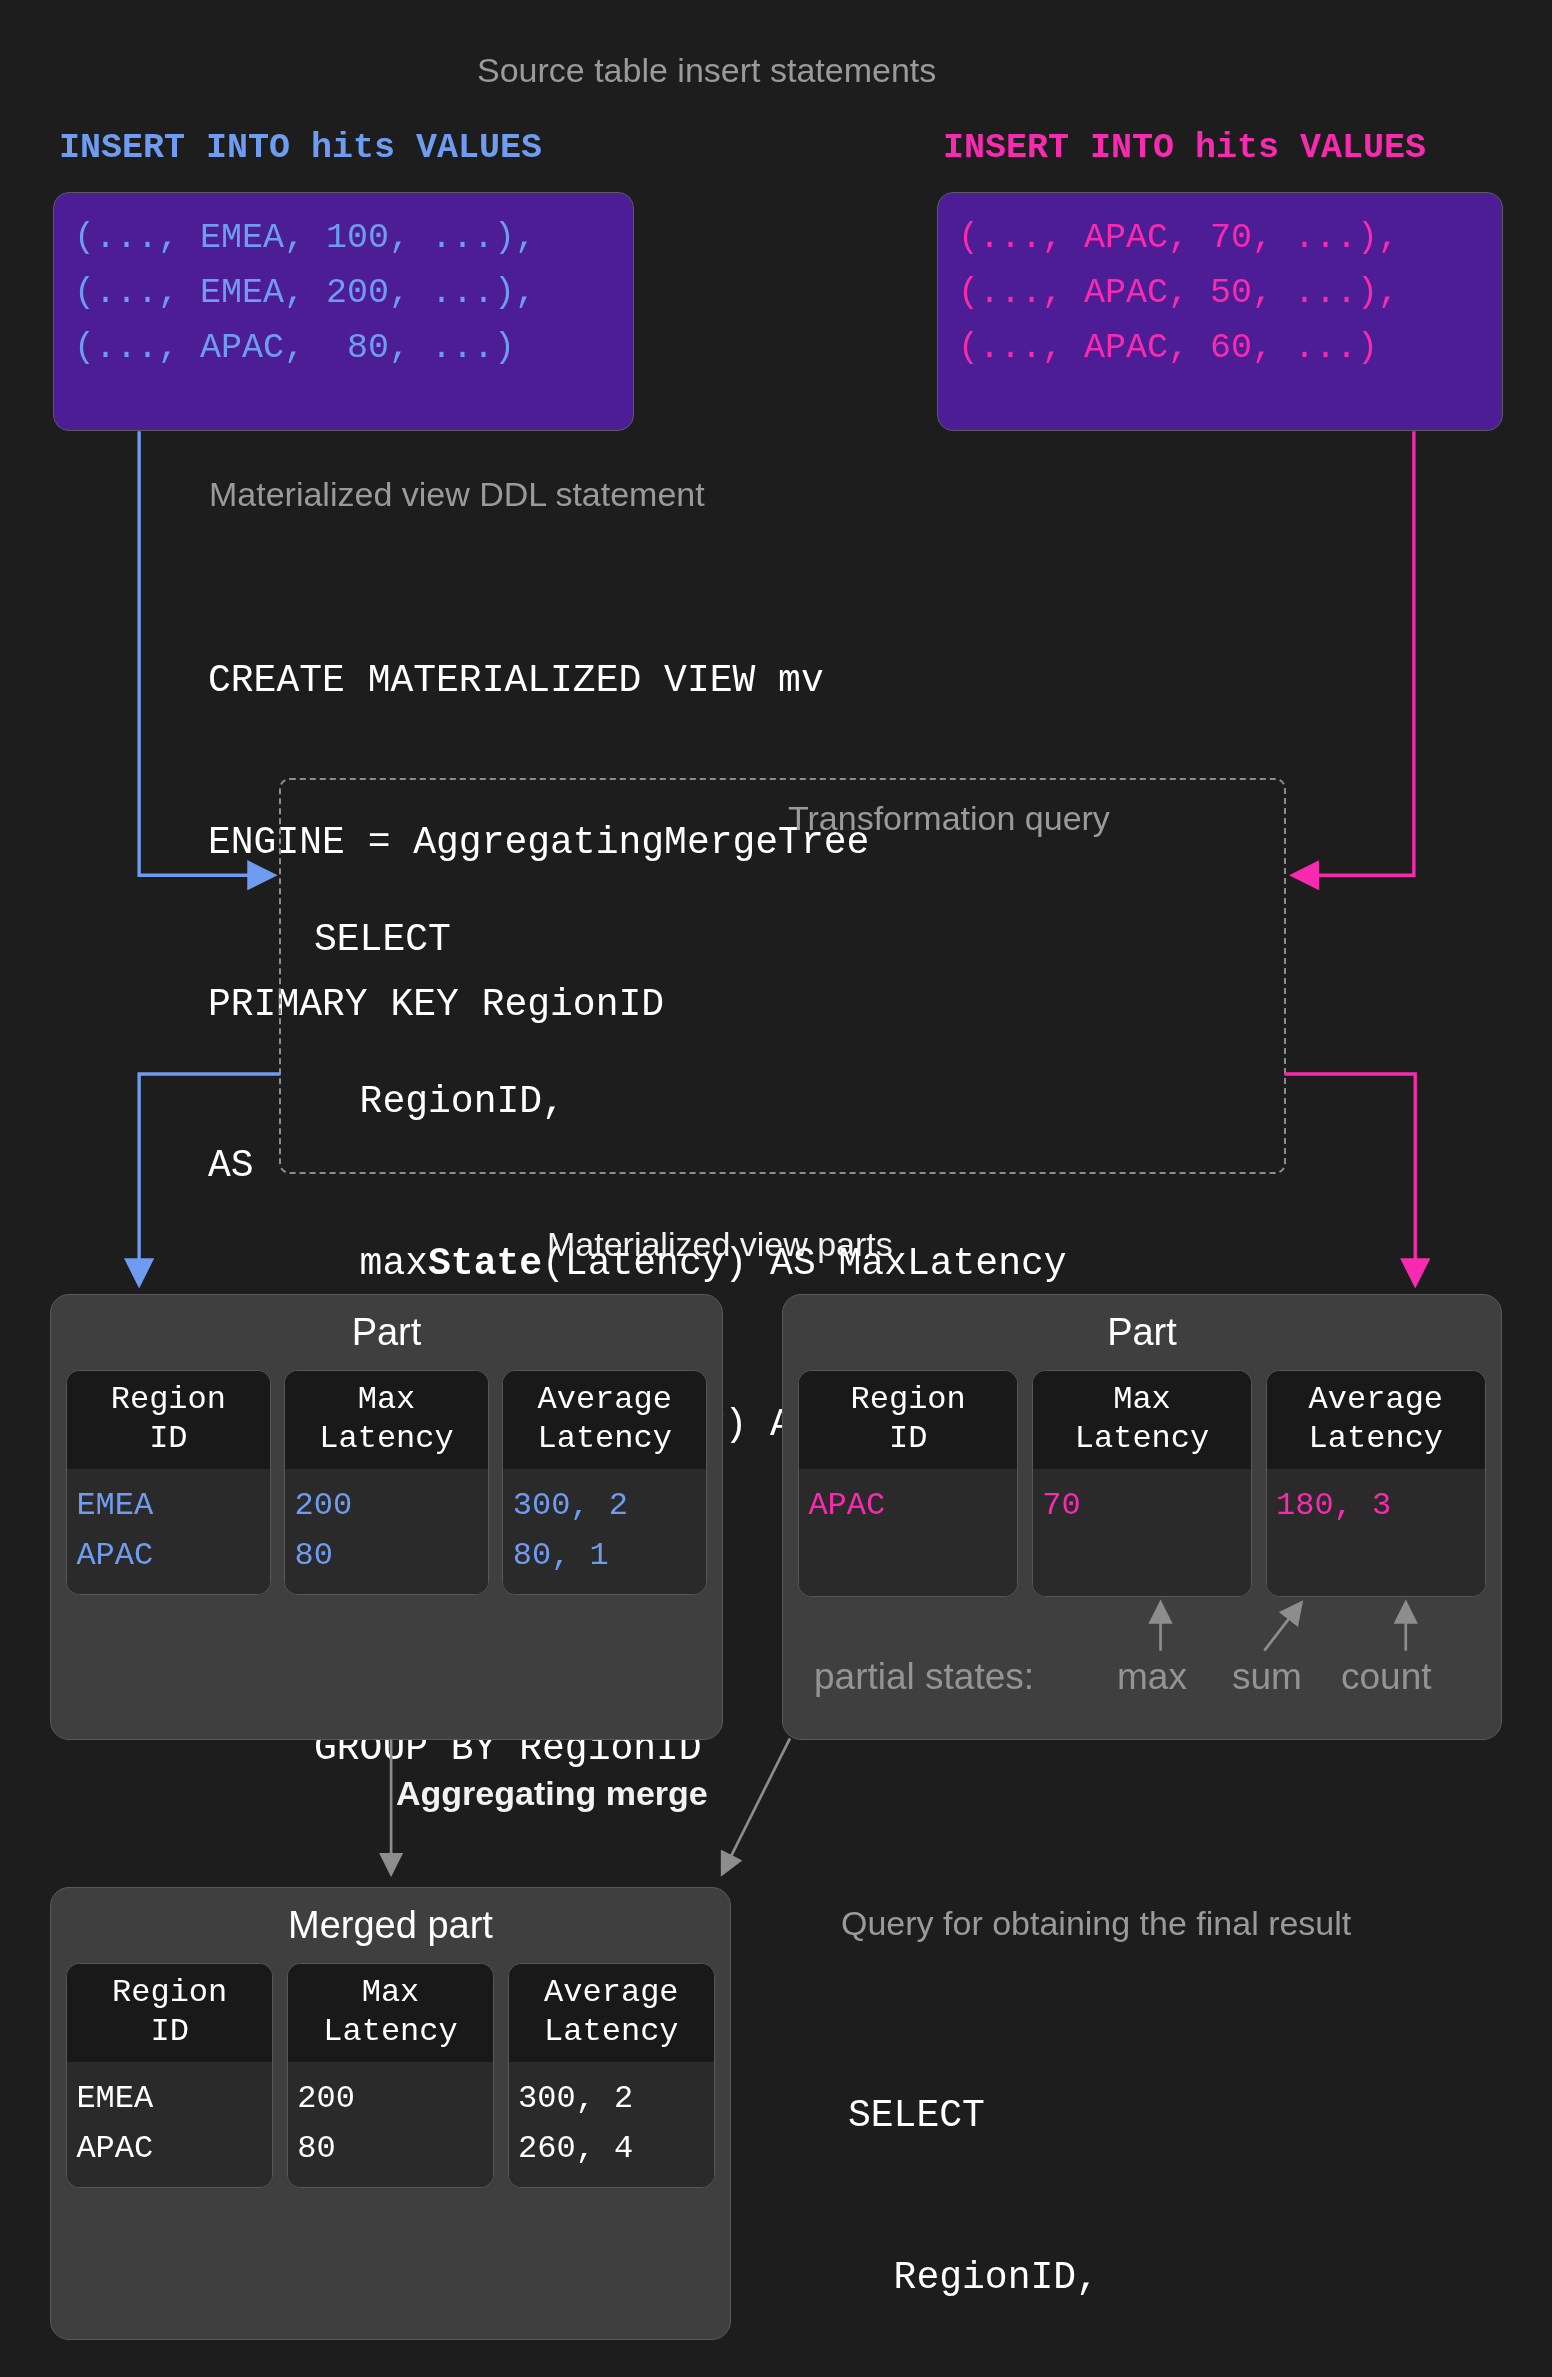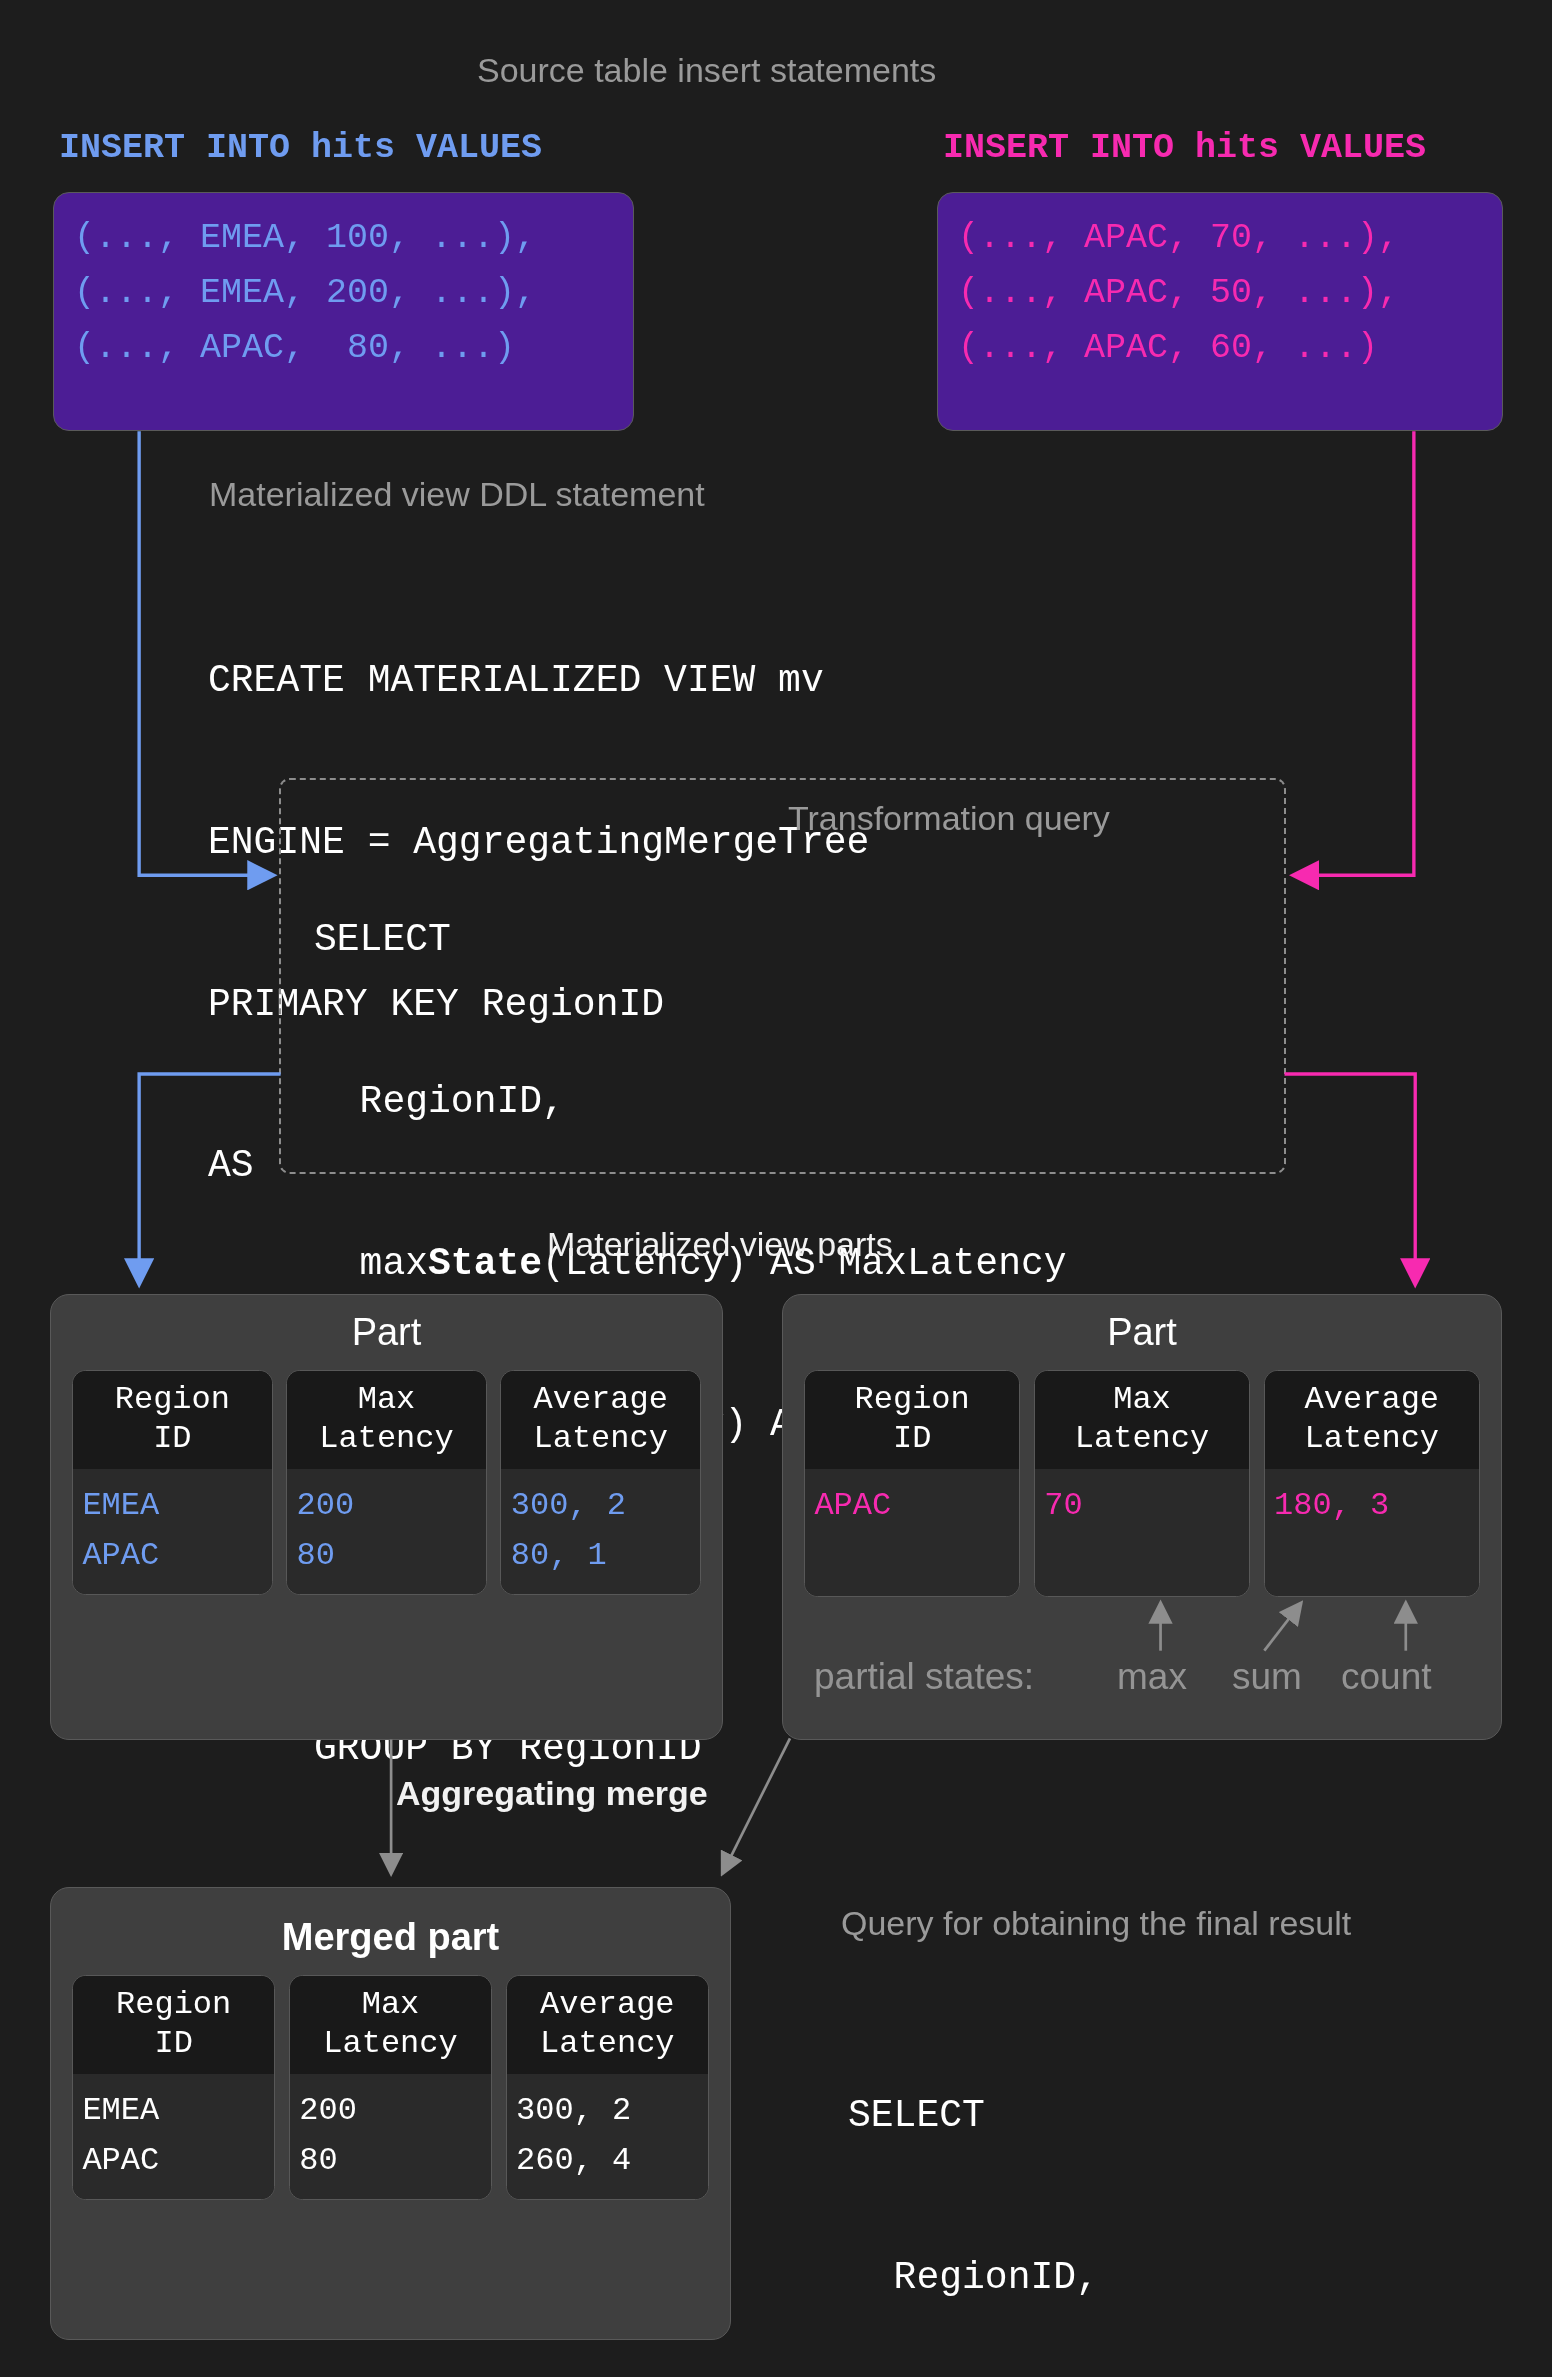--- a/index.html
+++ b/index.html
@@ -78,21 +78,21 @@
   }
   .part-title{
     text-align:center;
     font-family:"Liberation Sans", sans-serif;
     font-size:38px;
     color:#ffffff;
   }
   .cols{
     display:flex;
     gap:13.5px;
-    padding:0 21px;
+    padding:0 15px;
   }
   .col{
     background:#1f1f1f;
     border:1.3px solid #585858;
     border-radius:13.5px;
     box-sizing:border-box;
     overflow:hidden;
     flex:1;
   }
   .col-head{
@@ -228,21 +228,21 @@
 </div>
 
 <div class="abs partial-label" style="left:814px;top:1656px;">partial states:</div>
 <div class="abs partial-label" style="left:1117px;top:1656px;">max</div>
 <div class="abs partial-label" style="left:1232px;top:1656px;">sum</div>
 <div class="abs partial-label" style="left:1341px;top:1656px;">count</div>
 
 <div class="abs caption-white" style="left:396px;top:1774px;font-weight:bold;">Aggregating merge</div>
 
 <div class="abs part-box" style="left:50px;top:1887px;width:681px;height:453px;">
-  <div class="part-title" style="margin-top:28px;font-weight:bold;">Merged part</div>
+  <div class="part-title" style="margin-top:16px;">Merged part</div>
   <div class="cols" style="margin-top:16px;">
     <div class="col">
       <div class="col-head">Region
 ID</div>
       <div class="col-body">
         <div class="cell white">EMEA</div>
         <div class="cell white">APAC</div>
       </div>
     </div>
     <div class="col">

